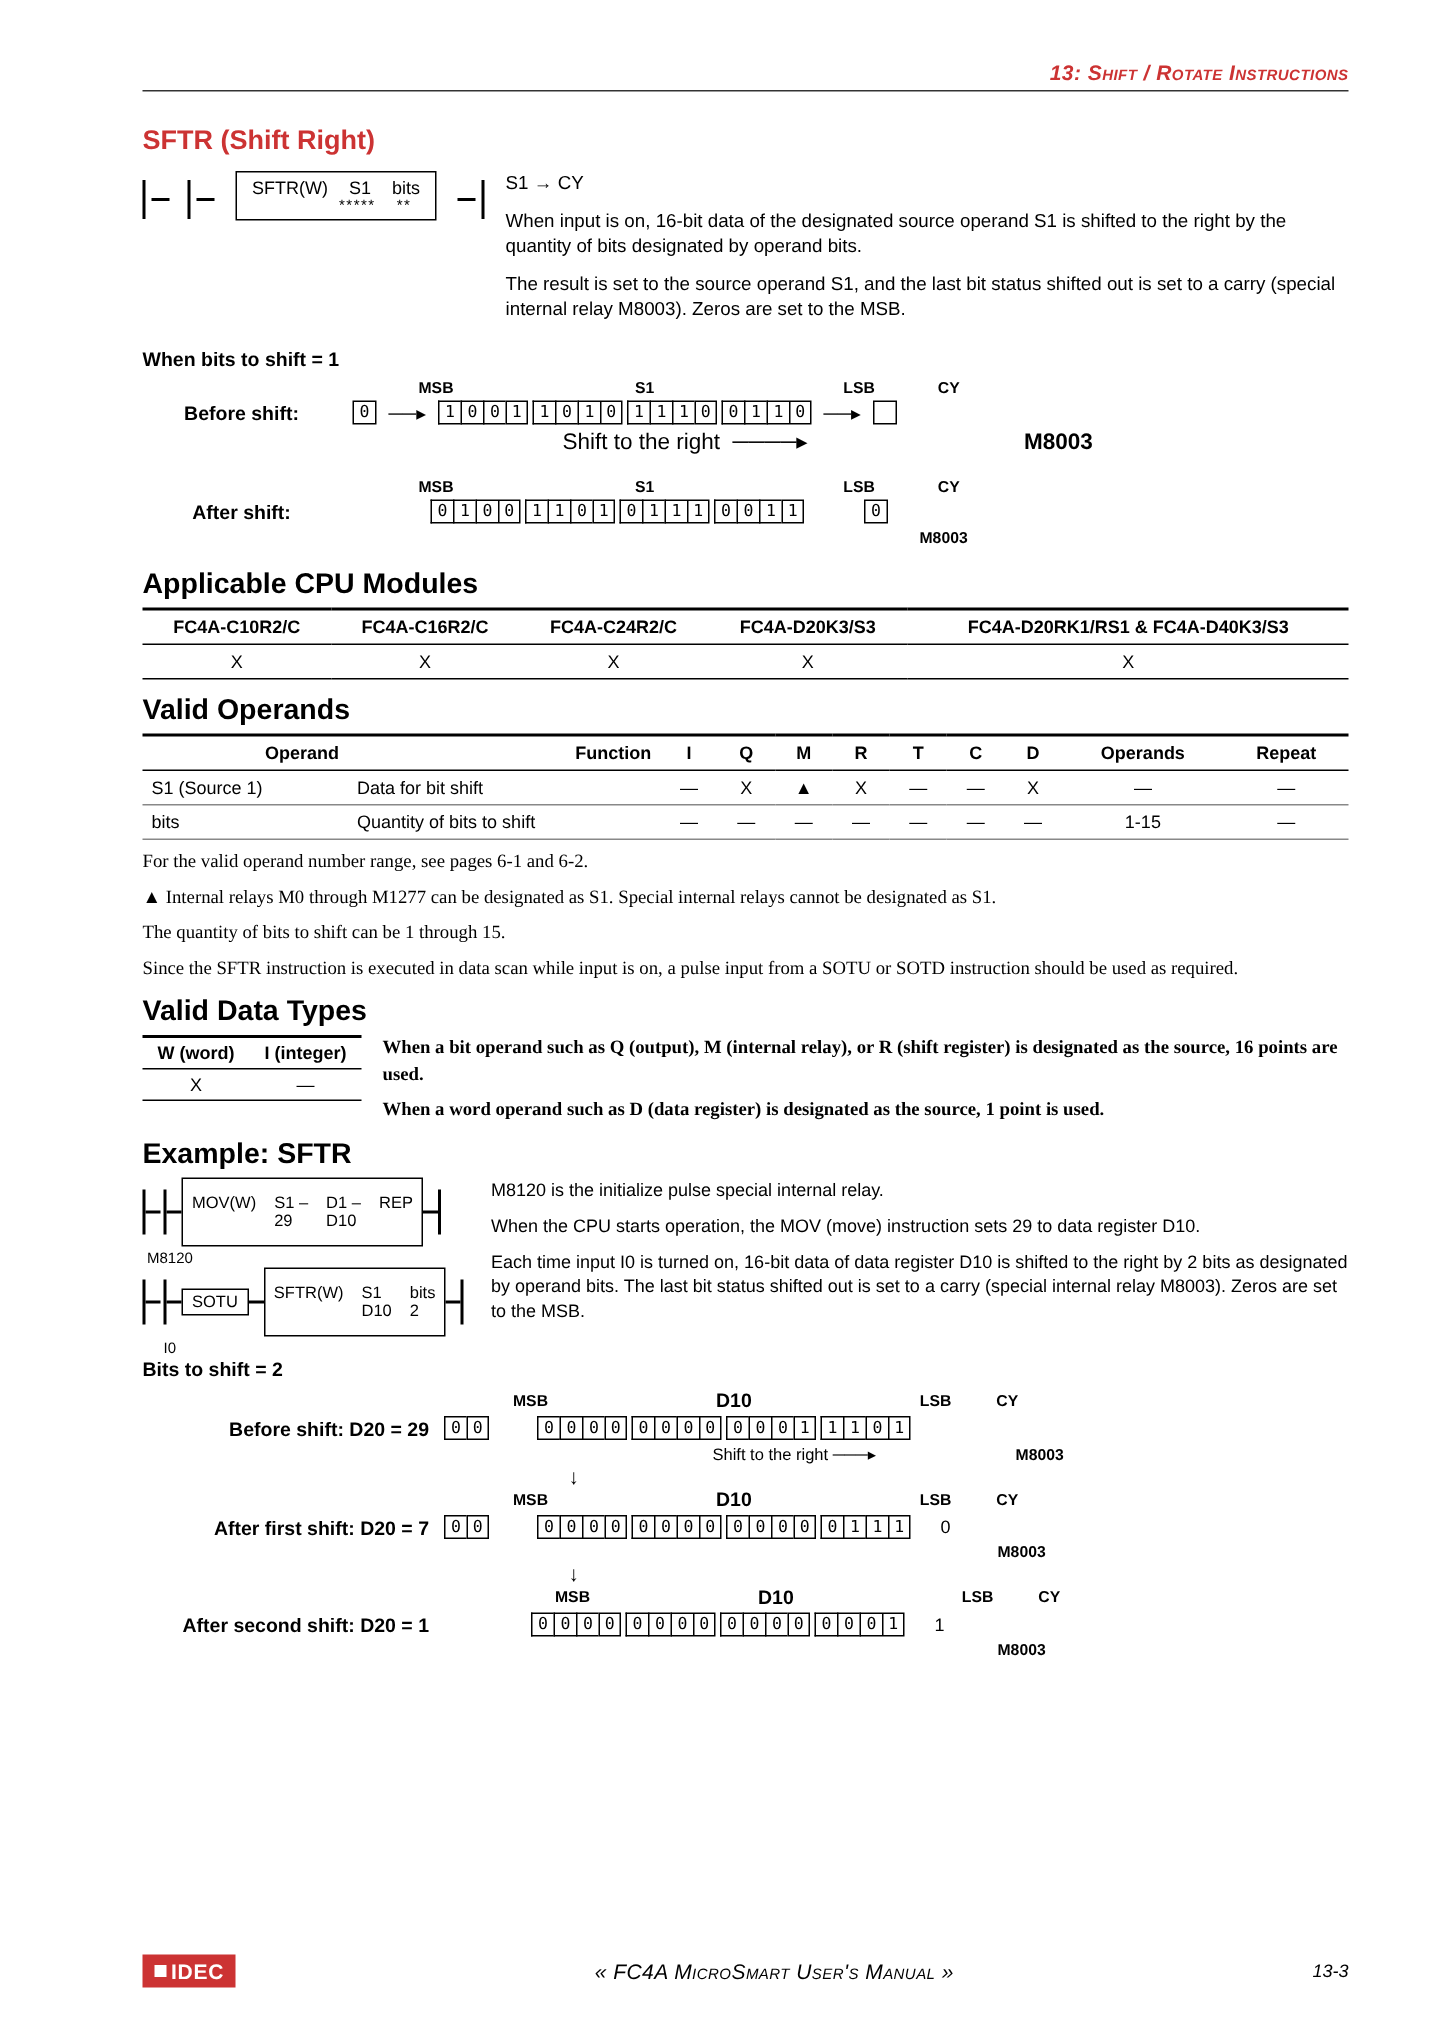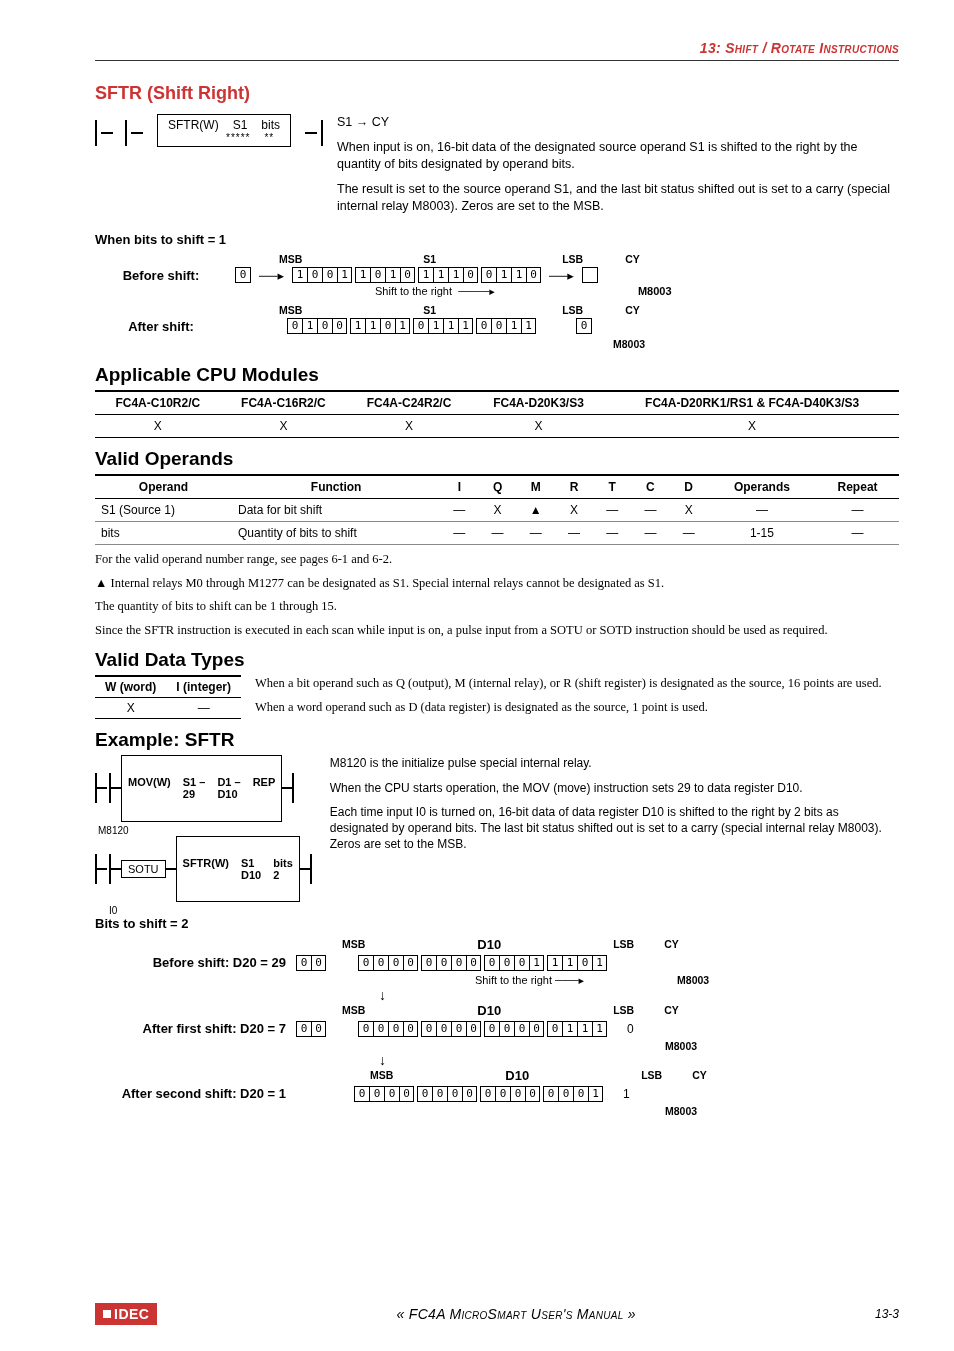--- a/index.html
+++ b/index.html
@@ -53,44 +53,44 @@
   .shift-block h3 { font-size: 13px; margin-bottom: 6px; }
   .shift-row { display: flex; align-items: center; margin-bottom: 4px; gap: 8px; }
   .shift-row .lbl { width: 132px; font-weight: bold; font-size: 13px; text-align: center;}
   .shift-row .single { border: 1px solid #000; width: 16px; height: 16px; line-height: 14px; text-align: center; font-size: 11px; font-family: monospace; }
   .shift-row .arrow { font-size: 13px; }
   .bit-group { display: flex; }
   .bit-group .bit { border: 1px solid #000; border-right: none; width: 15px; height: 16px; line-height: 14px; text-align: center; font-size: 11px; font-family: monospace; }
   .bit-group .bit:last-child { border-right: 1px solid #000; }
   .annot { font-size: 10.5px; font-weight: bold; }
   .annot-row { display: flex; align-items: center; gap: 8px; margin-left: 184px; margin-bottom: 2px;}
-  .shift-note { font-size: 11px; margin-left: 280px; margin-top:-2px; margin-bottom:6px; }
+  .shift-note { font-size: 15px; margin-left: 280px; margin-top:-2px; margin-bottom:16px; }
   
   h3.sub { font-size: 19px; font-weight: bold; margin-top: 10px; margin-bottom: 4px; }
   table.cpu { border-collapse: collapse; width: 100%; font-size: 12px; }
   table.cpu th { border-top: 2px solid #000; border-bottom: 1px solid #000; padding: 4px 6px; text-align: center; font-weight: bold; }
   table.cpu td { border-bottom: 1px solid #000; padding: 4px 6px; text-align: center; }
   table.ops { border-collapse: collapse; width: 100%; font-size: 12px; margin-top:4px;}
-  table.ops th { border-top: 2px solid #000; border-bottom: 1px solid #000; padding: 4px 6px; text-align: center; font-weight: bold; }
+  table.ops th { border-top: 2px solid #000; border-bottom: 1px solid #000; padding: 4px 6px; text-align: right; font-weight: bold; }
   table.ops th.c, table.ops td.c { text-align: center; }
   table.ops td { border-bottom: 1px solid #888; padding: 4px 6px; }
   .body-text { font-size: 12.5px; line-height: 1.4; margin: 6px 0; font-family: Georgia, 'Times New Roman', serif; }
   
   .dt-row { display: flex; gap: 14px; align-items: flex-start; margin-top: 4px; margin-bottom: 8px;}
   table.dt { border-collapse: collapse; font-size: 12px; }
   table.dt th { border-top: 2px solid #000; border-bottom: 1px solid #000; padding: 3px 10px; font-weight: bold; text-align: center;}
   table.dt td { border-bottom: 1px solid #000; padding: 3px 10px; text-align: center;}
-  .dt-text { flex:1; font-size: 12.5px; line-height: 1.4; font-family: Georgia, 'Times New Roman', serif;}
+  .dt-text { flex:1; font-size: 12.5px; line-height: 1.4; font-family: Georgia, 'Times New Roman', serif; font-weight: bold;}
   
   .example-row { display:flex; gap: 18px; align-items:flex-start; margin-top: 4px;}
   .example-ladder { }
   .ex-line { display:flex; align-items:center; margin-bottom: 6px;}
   .ex-line .bar { width:2px; height: 30px; background:#000;}
   .ex-line .h { width:10px; height:2px; background:#000;}
-  .ex-box { border:1.5px solid #000; font-size:11px; padding:20px 6px; line-height:1.1;font-weight:bold;}
+  .ex-box { border:1.5px solid #000; font-size:11px; padding:10px 6px; line-height:1.1;}
   .ex-box .r1 { display:flex; gap: 12px; white-space:nowrap;}
   .ex-box-s { border:1.5px solid #000; font-size:11px; padding:2px 6px; line-height:1.1;}
   .ex-below { font-size:10px; margin-left:3px; margin-top:-3px;}
   .example-text { flex:1; font-size:12px; line-height:1.35;}
   .example-text p { margin-bottom:8px;}
   
   .bs2 { margin-top: 0; }
   .bs2 h3 { font-size: 13px; margin-bottom: 6px;}
   .bs2-row { display:flex; align-items:center; gap:6px; margin-bottom:3px;}
   .bs2-row .lbl { width: 195px; font-weight:bold; font-size:13px; text-align:right; padding-right:4px;}
@@ -302,21 +302,21 @@
         <td class="c">—</td>
         <td class="c">1-15</td>
         <td class="c">—</td>
       </tr>
     </tbody>
 </table>
 
 <p class="body-text">For the valid operand number range, see pages 6-1 and 6-2.</p>
 <p class="body-text">▲ Internal relays M0 through M1277 can be designated as S1. Special internal relays cannot be designated as S1.</p>
 <p class="body-text">The quantity of bits to shift can be 1 through 15.</p>
-<p class="body-text">Since the SFTR instruction is executed in each scan while input is on, a pulse input from a SOTU or SOTD instruction should be used as required.</p>
+<p class="body-text">Since the SFTR instruction is executed in data scan while input is on, a pulse input from a SOTU or SOTD instruction should be used as required.</p>
 
 <h3 class="sub">Valid Data Types</h3>
 <div class="dt-row">
   <table class="dt">
     <thead>
         <tr>
       <th>W (word)</th>
       <th>I (integer)</th>
     </tr>
       </thead>

